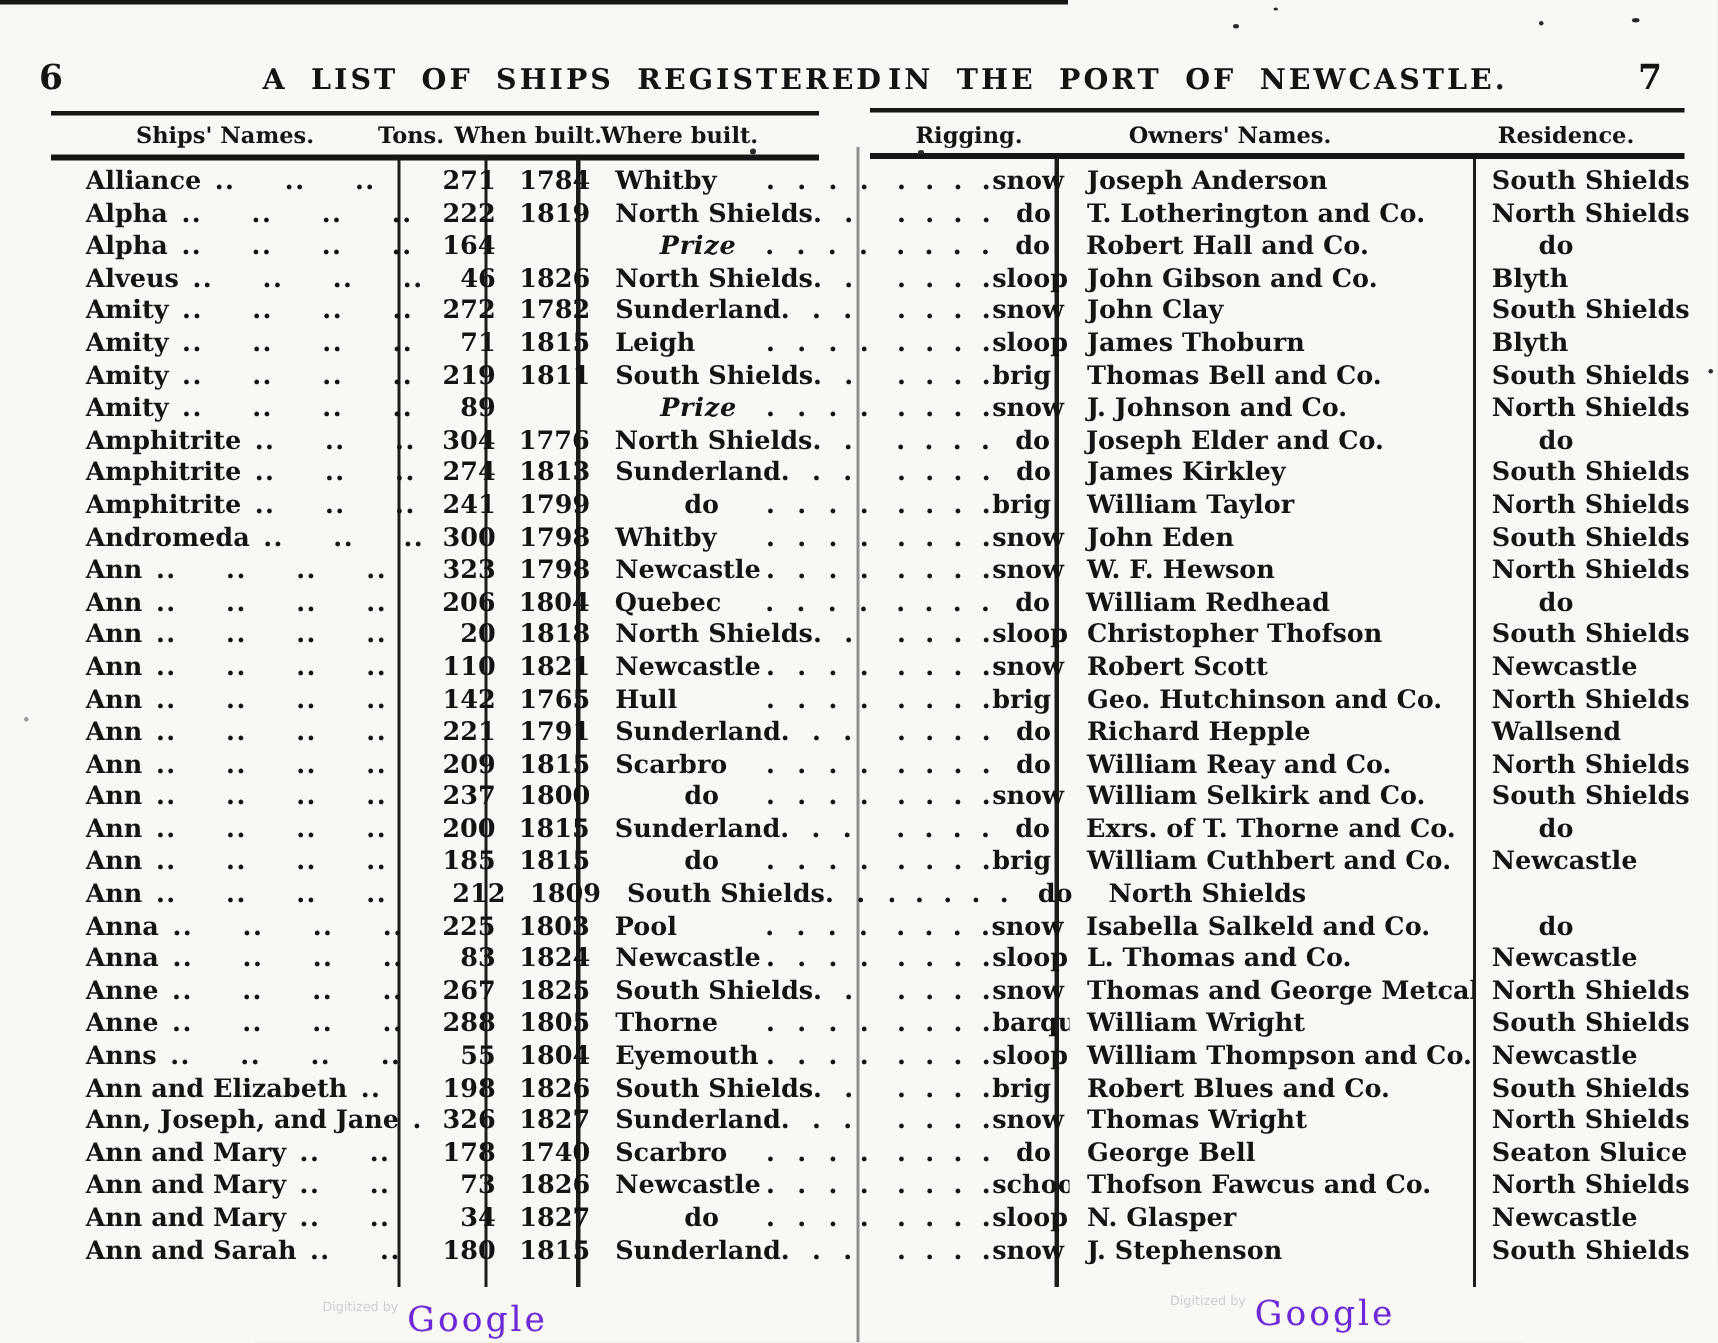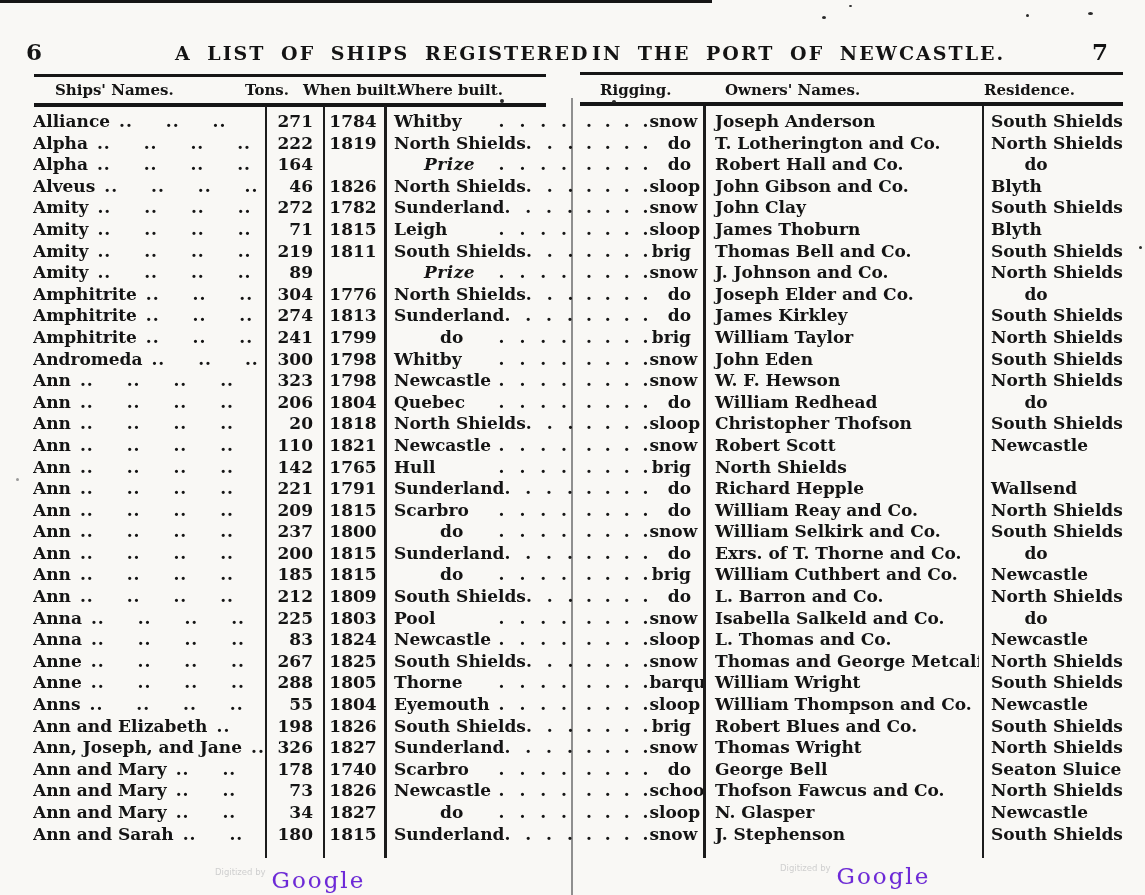--- a/index.html
+++ b/index.html
@@ -25,32 +25,32 @@
   .gutter{left:571px;top:98px;width:1.5px;height:797px;background:#8f8f8f;}
   
   .pgnum{position:absolute;font-size:23px;font-weight:bold;}
   .pg6{left:26px;top:38px;}
   .pg7{left:1092px;top:38px;}
   .title{position:absolute;top:42px;font-size:19px;font-weight:bold;
          letter-spacing:2px;word-spacing:7px;text-align:center;white-space:nowrap;}
   .title-l{left:175px;width:355px;}
   .title-r{left:592px;width:330px;}
   .colhead{position:absolute;top:81px;font-size:15px;font-weight:bold;
-           white-space:nowrap;}
+           text-align:center;white-space:nowrap;}
   .ch-ships{left:55px;width:190px;}
   .ch-tons{left:245px;width:58px;}
   .ch-when{left:303px;width:90px;}
   .ch-where{left:398px;width:110px;}
   .ch-rig{left:600px;width:92px;}
   .ch-own{left:725px;width:190px;}
   .ch-res{left:984px;width:120px;}
   
   .rows{position:absolute;left:0;top:111px;width:1145px;}
   .row{display:flex;height:21.6px;line-height:21.6px;font-size:17px;
-       font-weight:bold;white-space:nowrap;}
+       font-weight:bold;white-space:nowrap;margin-left:24px;}
   .c-name{margin-left:33px;width:230px;display:flex;overflow:hidden;}
   .nm{flex:0 0 auto;}
   .ldr{flex:1 1 auto;overflow:hidden;padding-left:9px;word-spacing:26px;letter-spacing:1px;}
   .c-tons{width:59px;text-align:right;padding-right:9px;box-sizing:border-box;}
   .c-year{width:62px;text-align:center;}
   .c-where{width:188px;display:flex;padding-left:10px;box-sizing:border-box;overflow:hidden;}
   .wv{flex:0 0 auto;}
   .wv.val-do{margin-left:46px;}
   .wv.val-prize{font-style:italic;margin-left:30px;letter-spacing:0.5px;}
   .wdots{margin-left:auto;padding-right:4px;word-spacing:7px;letter-spacing:1px;}
@@ -412,20 +412,21 @@
     <span class="c-tons">142</span>
     <span class="c-year">1765</span>
     <span class="c-where">
       <span class="wv">Hull</span>
       <span class="wdots">. . . .</span>
     </span>
     <span class="c-rig">
       <span class="rdots">. . . .</span>
       <span class="rv">brig</span>
     </span>
+    <span class="c-owner">Geo. Hutchinson and Co.</span>
     <span class="c-res">North Shields</span>
   </div>
 
   <div class="row">
     <span class="c-name">
       <span class="nm">Ann</span>
       <span class="ldr">.. .. .. ..</span>
     </span>
     <span class="c-tons">221</span>
     <span class="c-year">1791</span>
@@ -525,21 +526,20 @@
     <span class="c-tons">212</span>
     <span class="c-year">1809</span>
     <span class="c-where">
       <span class="wv">South Shields</span>
       <span class="wdots">. . . .</span>
     </span>
     <span class="c-rig">
       <span class="rdots">. . . .</span>
       <span class="rv">do</span>
     </span>
-    <span class="c-owner">L. Barron and Co.</span>
     <span class="c-res">North Shields</span>
   </div>
 
   <div class="row">
     <span class="c-name">
       <span class="nm">Anna</span>
       <span class="ldr">.. .. .. ..</span>
     </span>
     <span class="c-tons">225</span>
     <span class="c-year">1803</span>

